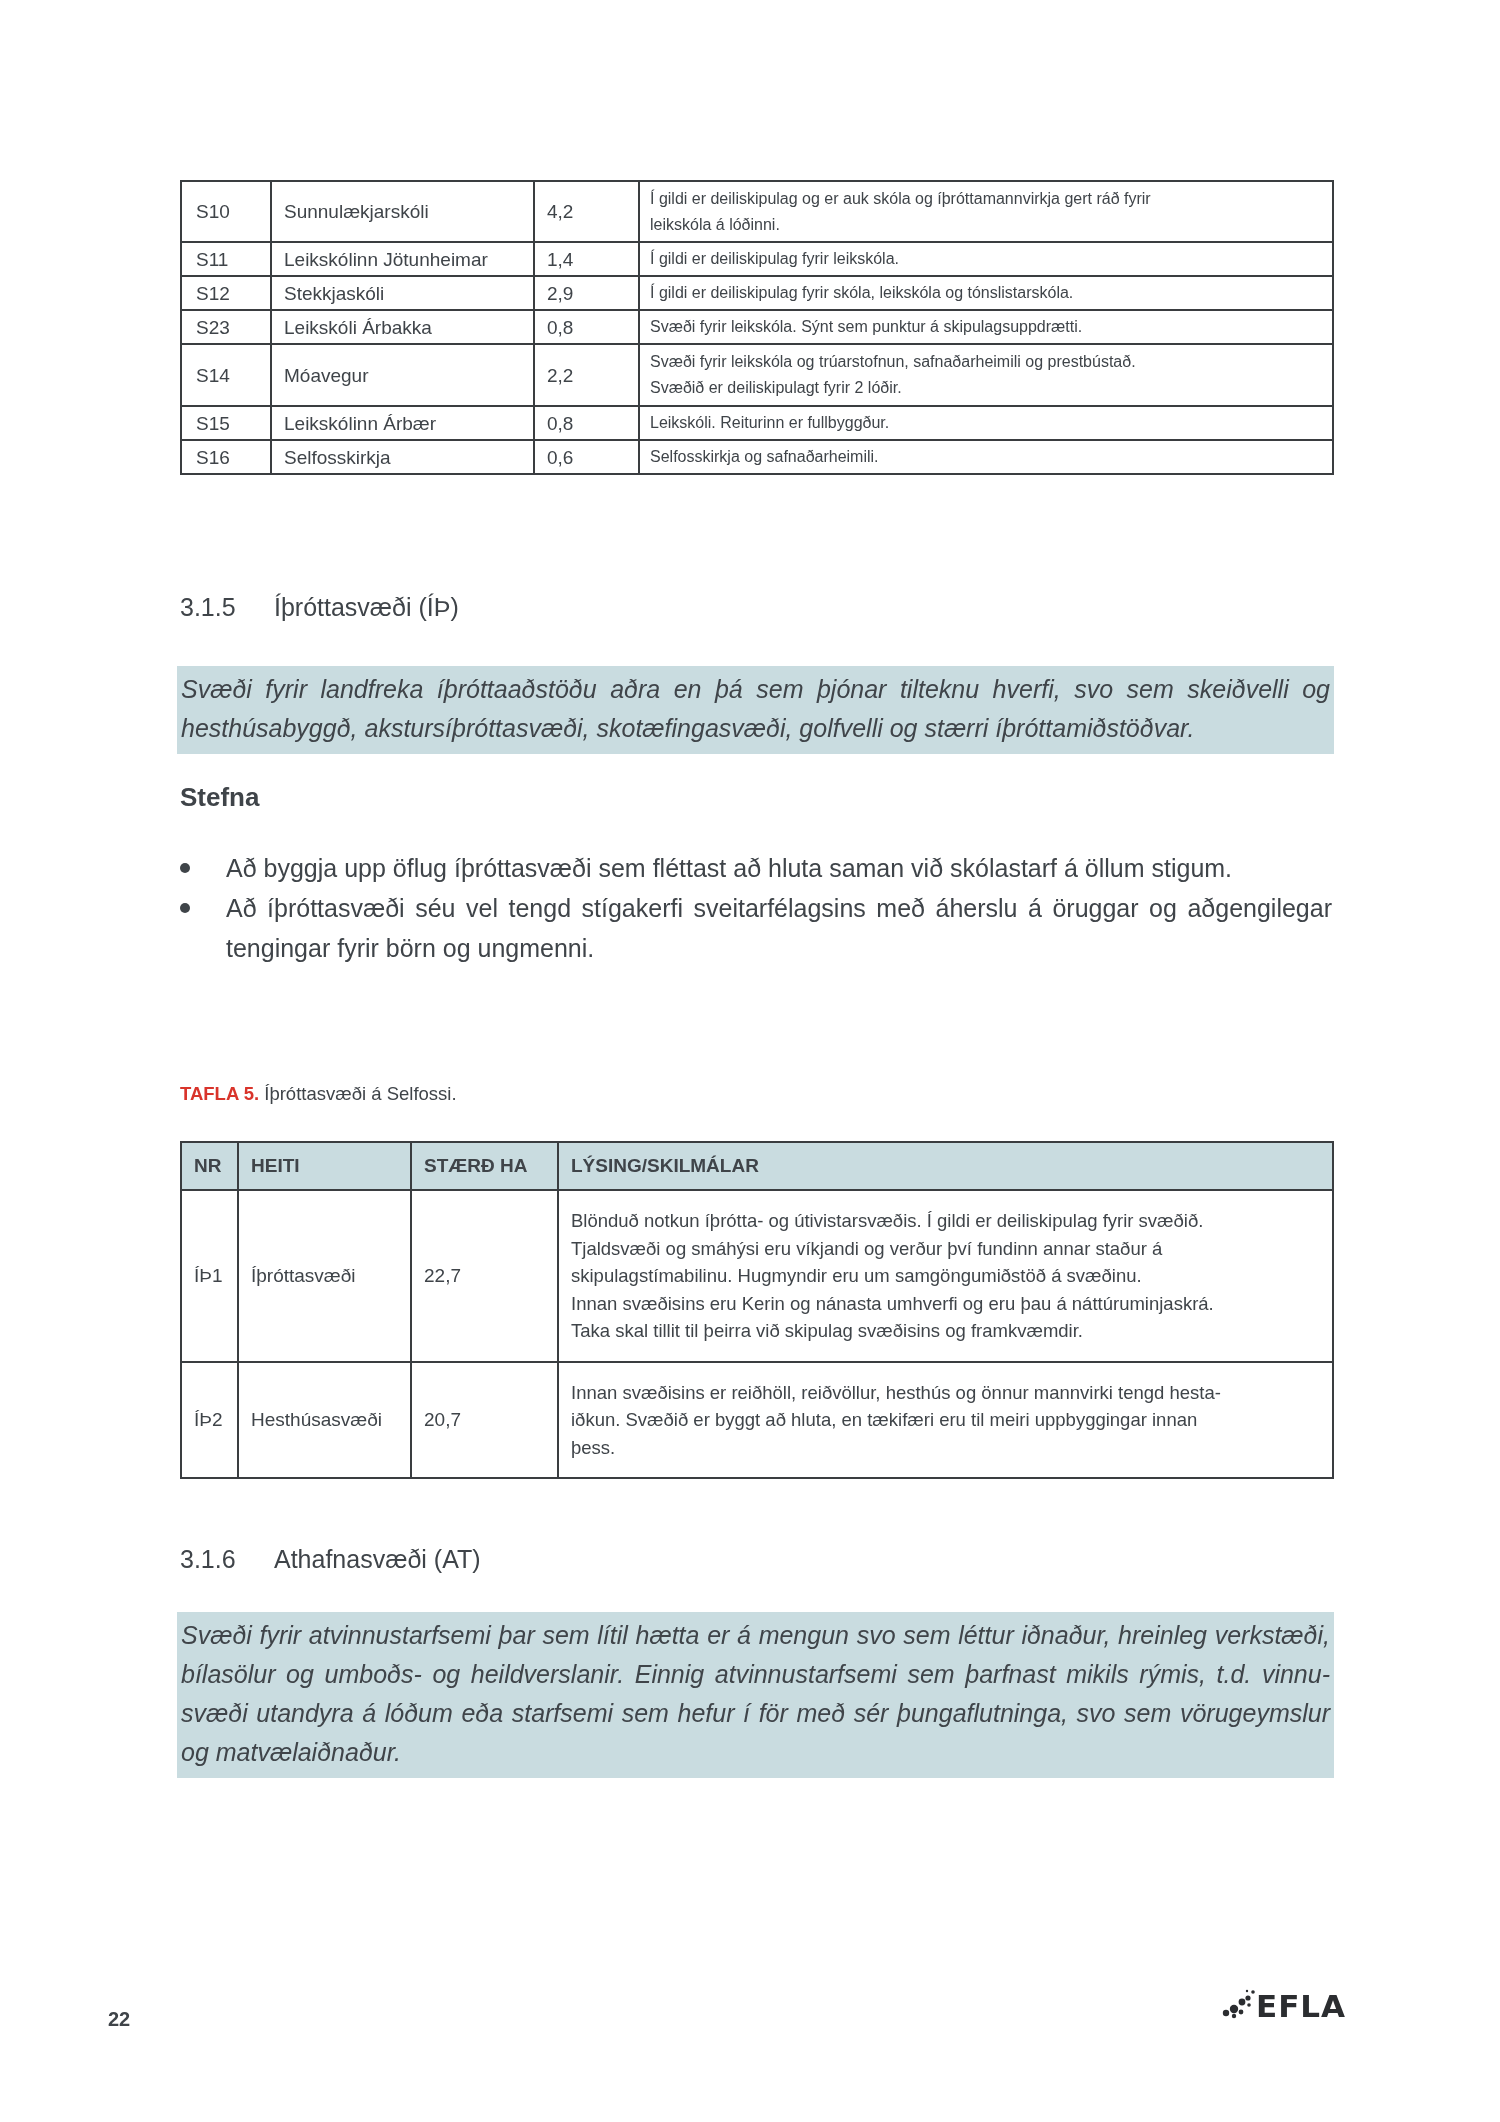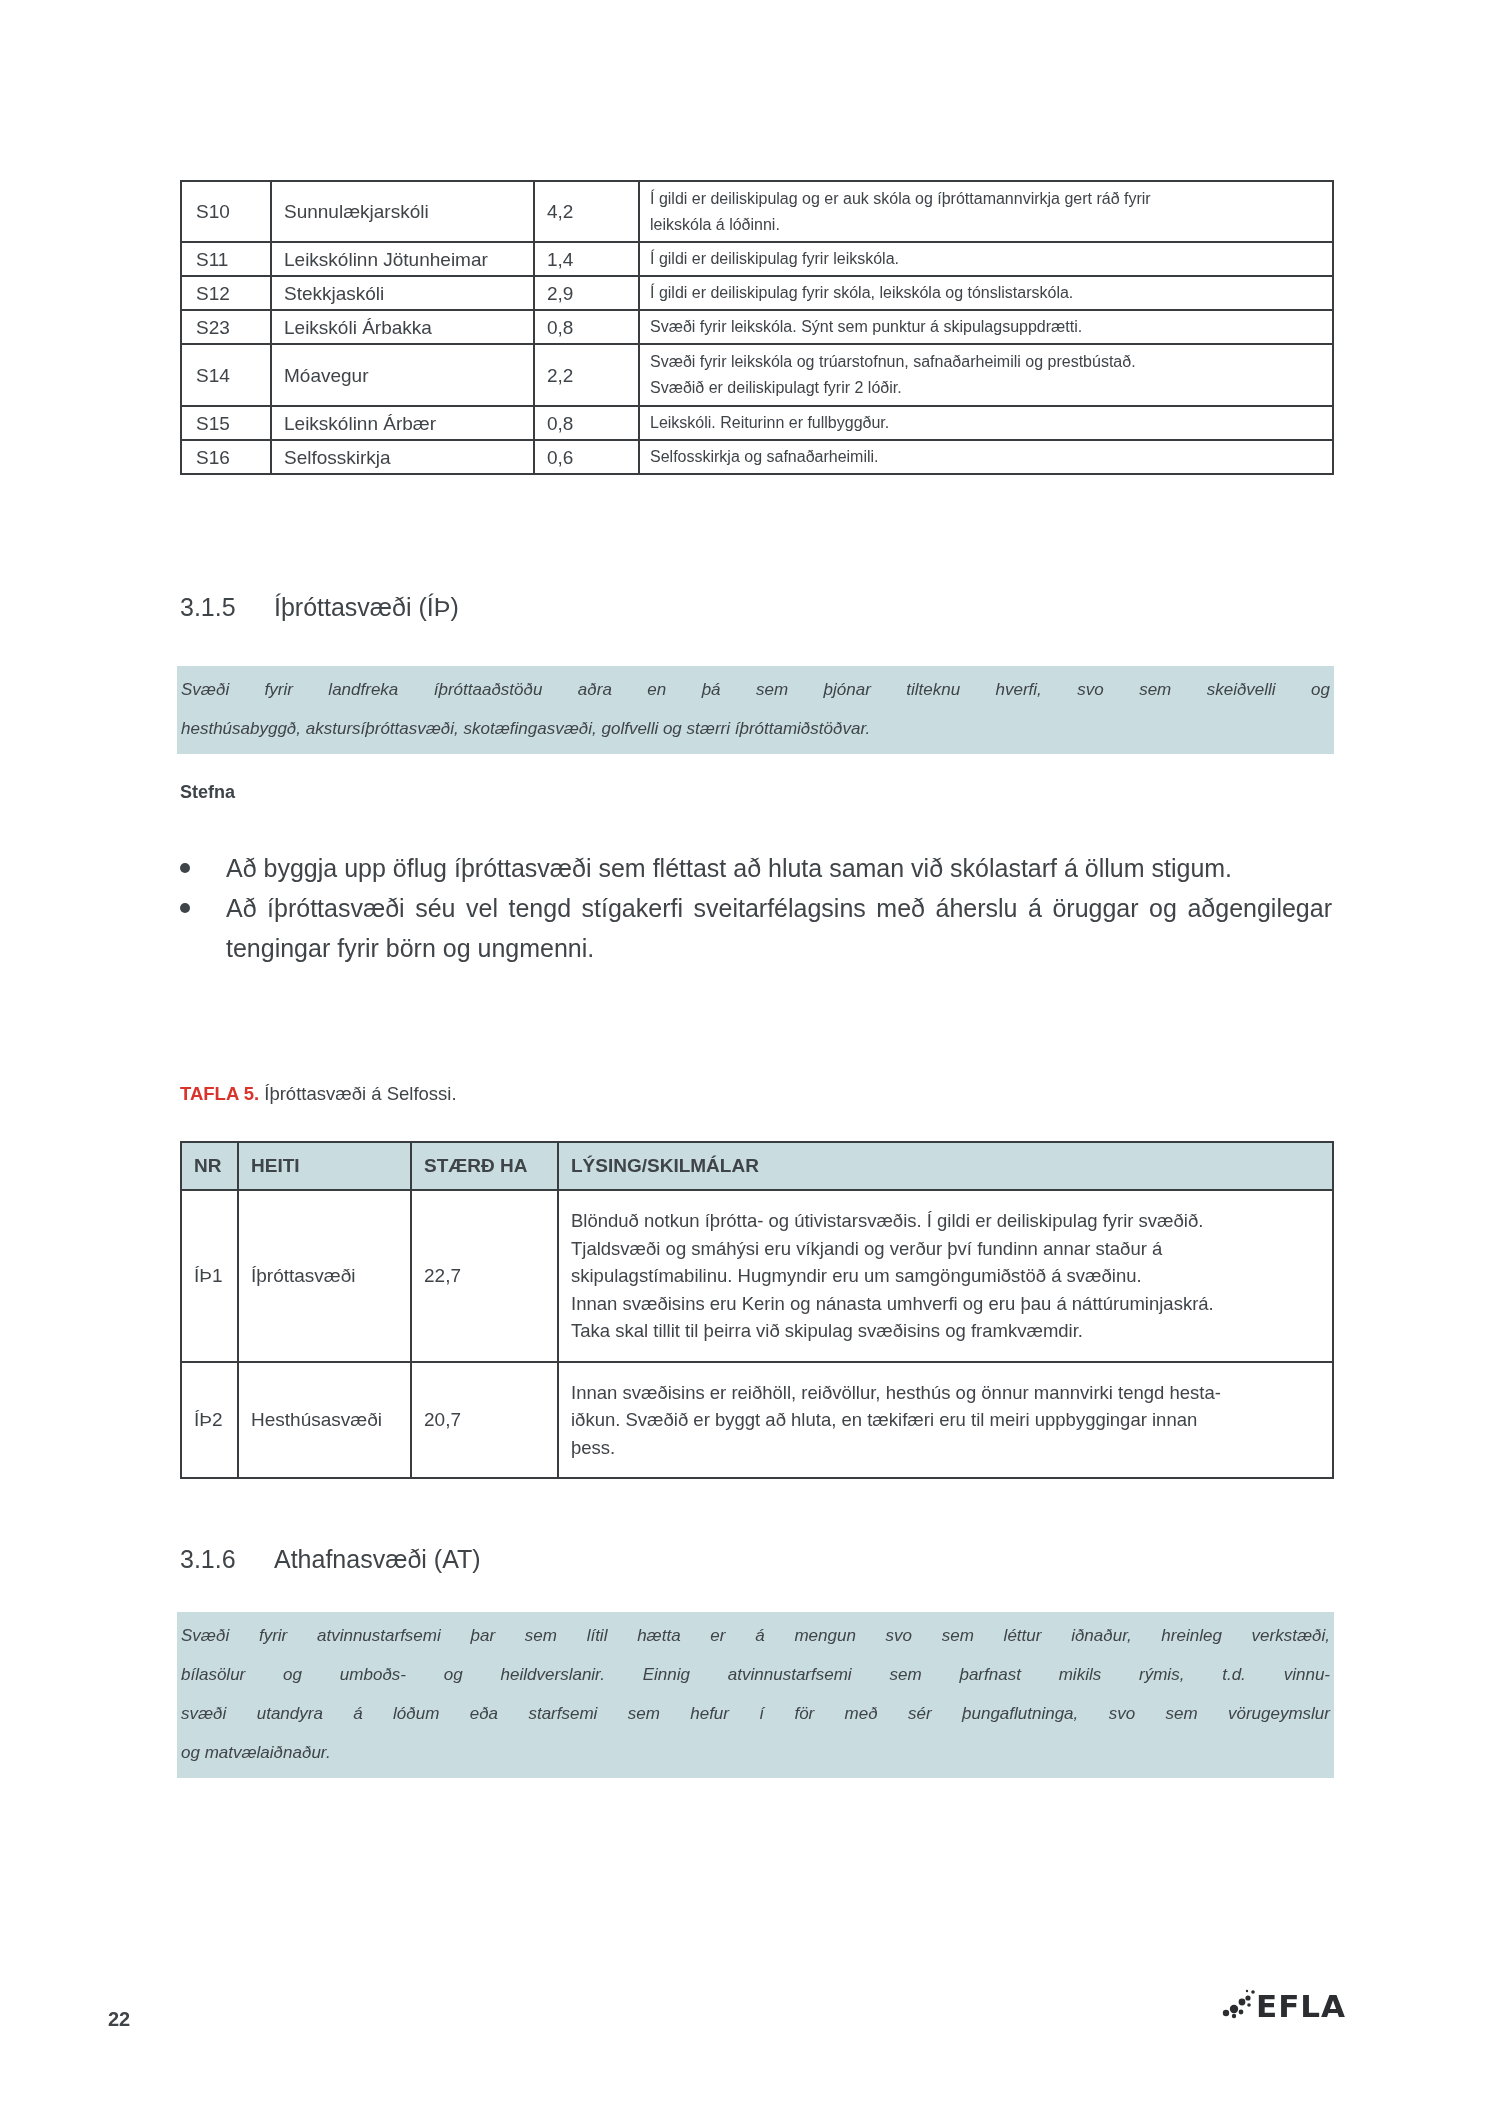--- a/index.html
+++ b/index.html
@@ -17,26 +17,26 @@
   
   #t2 { left:180px; top:1141px; width:1152px; }
   #t2 th { background:#c9dce0; border:2px solid #3a3d40; font-size:19px; font-weight:bold; color:#3f4449;
            text-align:left; padding:0 12px; height:46px; }
   #t2 td { border:2px solid #3a3d40; font-size:19px; color:#3f4449; padding:0 12px; vertical-align:middle; }
   #t2 td.desc { font-size:18.5px; line-height:27.5px; padding:16px 12px; }
 
   .h3 { font-size:25px; color:#3f4449; }
   .h3 .num { display:inline-block; width:94px; }
 
-  .hl { background:#c9dce0; font-style:italic; font-size:17px; line-height:39px; color:#3f4449;
+  .hl { background:#c9dce0; font-style:italic; font-size:25px; line-height:39px; color:#3f4449;
         padding:4px 4px 6px 4px; text-align:justify; box-sizing:border-box; }
   .hl span.line { display:block; text-align-last:justify; }
   .hl span.line.last { text-align-last:left; }
 
-  .stefna { font-size:18px; font-weight:bold; color:#3f4449; }
+  .stefna { font-size:26px; font-weight:bold; color:#3f4449; }
 
   ul.bullets { list-style:none; margin:0; padding:0; position:absolute; left:180px; top:848px; width:1152px; }
   ul.bullets li { position:relative; padding-left:46px; font-size:25px; line-height:40px; color:#3f4449; margin-bottom:0; text-align:justify; }
   ul.bullets li .dot { position:absolute; left:0; top:15px; width:10px; height:10px; border-radius:50%; background:#3f4449; }
   ul.bullets li span.line { display:block; }
   ul.bullets li span.line.j { text-align-last:justify; }
 
   .caption { font-size:18.5px; color:#3f4449; }
   .caption .lbl { color:#d9342b; font-weight:bold; }
 

